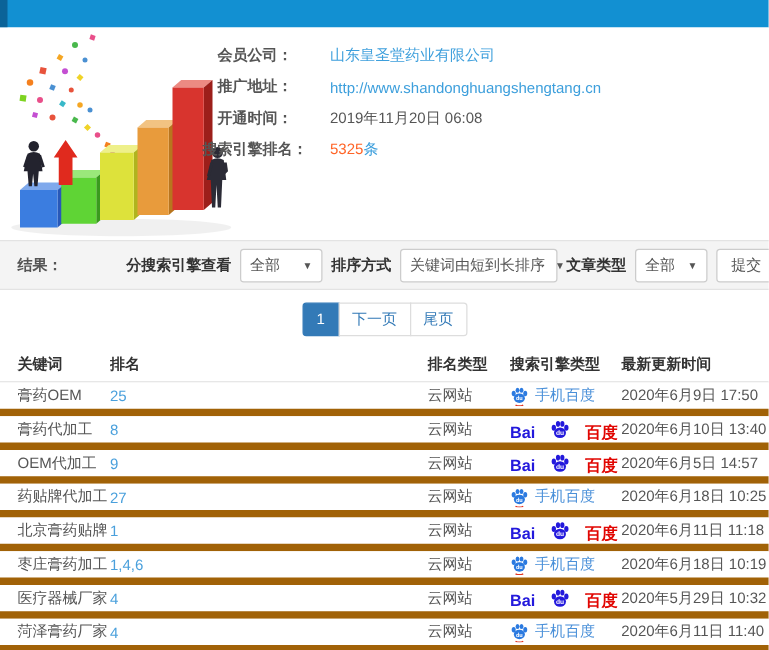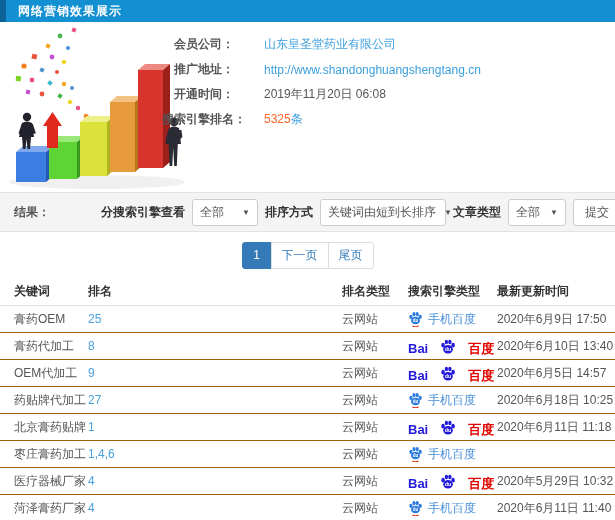--- a/index.html
+++ b/index.html
@@ -42,21 +42,21 @@
   .pager-zone { height:46px; display:flex; align-items:center; justify-content:center; }
   .pager { display:flex; }
   .page-btn { min-width:30px; height:27px; padding:0 10px; display:flex; align-items:center; justify-content:center;
     font-size:12px; border:1px solid #ddd; background:#fff; color:#337ab7; cursor:pointer; margin-left:-1px; }
   .page-btn.first { border-radius:3px 0 0 3px; margin-left:0; }
   .page-btn.last { border-radius:0 3px 3px 0; }
   .page-btn.active { background:#337ab7; border-color:#337ab7; color:#fff; }
 
   
   .table { width:615px; font-size:12px; }
-  .trow { display:flex; align-items:center; height:27px; border-bottom:1px solid #a16207; background:#fff; }
+  .trow { display:flex; align-items:center; height:27px; border-bottom:6px solid #a16207; background:#fff; }
   .trow.thead { height:28px; border-bottom:1px solid #e0e0e0; }
   .trow.thead .tcell { color:#333; font-weight:bold; }
   .tcell { color:#555; white-space:nowrap; overflow:hidden; }
   .c-keyword { width:88px; padding-left:14px; }
   .c-rank { width:254px; }
   .c-rank a, .rank-link { color:#4aa0dc; cursor:pointer; text-decoration:none; }
   .c-ranktype { width:66px; }
   .c-engine { width:89px; display:flex; align-items:center; }
   .c-updated { flex:1; }
 
@@ -67,21 +67,20 @@
   .bd-prefix { color:#2319dc; font-weight:bold; font-size:13px; line-height:13px; }
   .bd-suffix { color:#e10602; font-weight:bold; font-size:13px; line-height:13px; }
 </style>
 </head>
 <body>
 
 <div class="app">
 
   <div class="topbar">
     <div class="topbar-accent"></div>
-    <span class="topbar-title">网络营销效果展示</span>
   </div>
 
   <div class="hero">
     <svg class="hero-illustration" width="190" height="166" viewBox="0 0 190 166">
 
       <g>
         <rect x="70" y="4" width="4" height="4" fill="#e94f8a" transform="rotate(18 72 6)"></rect>
         <circle cx="58" cy="12" r="2.4" fill="#49b84c"></circle>
         <rect x="44" y="20" width="4" height="4" fill="#f5a623" transform="rotate(30 46 22)"></rect>
         <circle cx="66" cy="24" r="2" fill="#4a90d2"></circle>
@@ -333,20 +332,21 @@
           <ellipse cx="9.6" cy="5.2" rx="2.5" ry="3.4" fill="#2b7ae0"></ellipse>
           <ellipse cx="14.8" cy="5.2" rx="2.5" ry="3.4" fill="#2b7ae0"></ellipse>
           <ellipse cx="19.6" cy="9.5" rx="2.6" ry="3.6" fill="#2b7ae0"></ellipse>
           <text x="12" y="18.4" font-size="7.5" fill="#fff" text-anchor="middle" font-weight="bold">du</text>
           <path d="M7 24.4 q5 2.6 10 0" stroke="#e0321e" stroke-width="1.8" fill="none"></path>
         </svg>
         <span class="mb-label">手机百度</span>
       </span>
 
     </div>
+    <div class="tcell c-updated">2020年6月18日 10:19</div>
   </div>
 
   <div class="trow">
     <div class="tcell c-keyword">医疗器械厂家</div>
     <div class="tcell c-rank"><span class="rank-link">4</span></div>
     <div class="tcell c-ranktype">云网站</div>
     <div class="tcell c-engine">
 
       <span class="bd-logo">
         <b class="bd-prefix">Bai</b>

